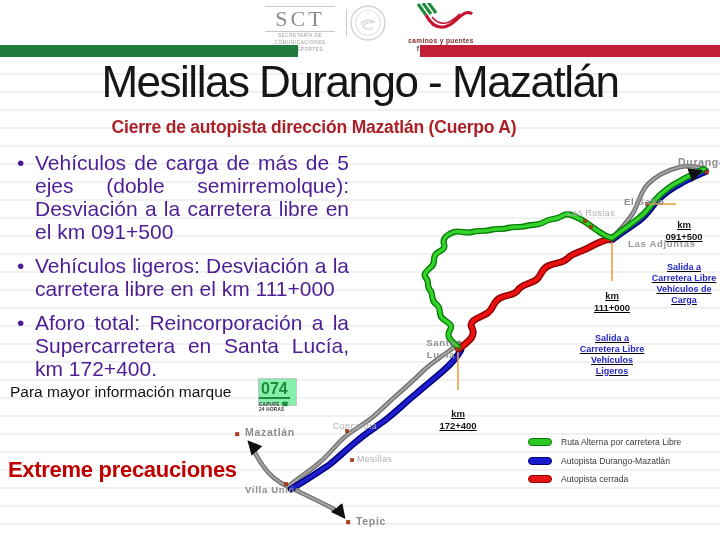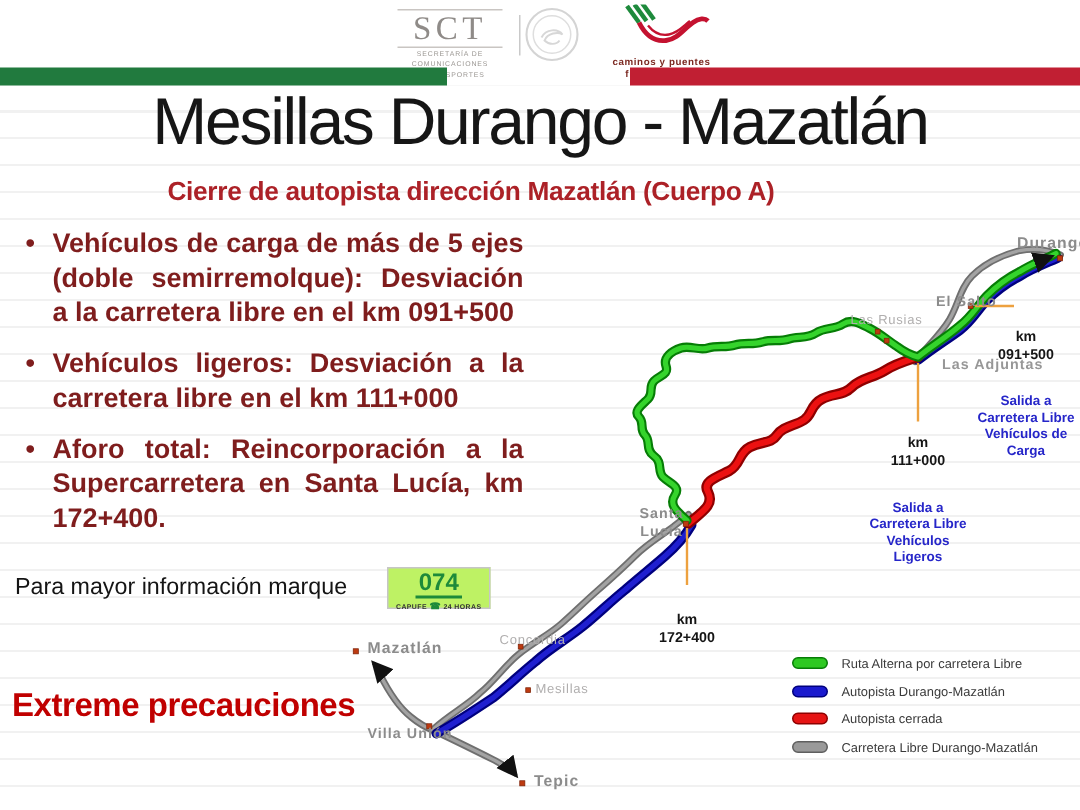--- a/index.html
+++ b/index.html
@@ -37,28 +37,28 @@
     font-size:44px;letter-spacing:-1.5px;font-weight:normal;line-height:1.1;
   }
   .subtitle{
     left:0;top:117px;width:628px;text-align:center;color:#ac2127;
     font-size:17.5px;font-weight:bold;letter-spacing:-.2px;
   }
   
   .bullets{left:12px;top:151px;width:337px;list-style:none;margin:0;padding:0;}
   .bullets li{
     position:relative;padding-left:23px;margin-bottom:11px;
-    font-size:18px;font-weight:bold;color:#7f1d1d;line-height:23px;
+    font-size:21px;font-weight:normal;color:#4c1d95;line-height:23px;
     text-align:justify;
   }
   .bullets li::before{content:"\2022";position:absolute;left:5px;top:0;}
   .info-row{left:10px;top:383px;font-size:15.5px;color:#141414;}
   .phone-box{
-    left:258px;top:378px;width:69px;height:28px;background:#bef264;
-    border:1px solid #c6c6c6;text-align:center;box-sizing:border-box;padding-top:1px;
+    left:258px;top:378px;width:39px;height:28px;background:#86efac;
+    border:1px solid #c6c6c6;box-sizing:border-box;padding-top:1px;
   }
   .phone-number{
     font-size:16px;font-weight:bold;color:#1d8a3a;line-height:1;
     border-bottom:2px solid #1d8a3a;display:inline-block;padding:0 2px;
   }
   .phone-sub{font-size:4.6px;color:#333;font-weight:bold;letter-spacing:.3px;margin-top:1px;}
   .phone-sub .glyph{color:#1d8a3a;font-size:6px;}
   .warning{left:8px;top:457px;font-size:22px;font-weight:bold;color:#c00000;letter-spacing:-.3px;}
   
   svg.map{left:230px;top:150px;}
@@ -81,21 +81,21 @@
   .lbl-durango{left:678px;top:156px;}
   .lbl-el-salto{left:624px;top:196px;}
   .lbl-las-rusias{left:567px;top:208px;}
   .lbl-las-adjuntas{left:588px;top:238px;color:#979797;padding-left:40px;}
   .lbl-santa-lucia{left:418px;top:337px;width:46px;white-space:normal;text-align:center;line-height:1.25;}
   .lbl-concordia{left:333px;top:421px;}
   .lbl-mesillas{left:357px;top:454px;}
   .lbl-mazatlan{left:245px;top:426px;}
   .lbl-villa-union{left:245px;top:484px;}
   .lbl-tepic{left:356px;top:515px;}
-  .callout{text-align:center;white-space:pre-line;line-height:1.2;}
+  .callout{text-align:center;white-space:pre-line;line-height:1.2;text-decoration:underline;}
   .callout .km{font-size:9.5px;font-weight:bold;color:#151515;}
   .callout .note{font-size:9px;font-weight:bold;color:#2626c9;margin-top:1px;}
   .co-091{left:648px;top:200px;width:72px;}
   .co-111{left:576px;top:271px;width:72px;}
   .co-172{left:418px;top:389px;width:80px;}
   
   .legend{left:528px;top:433px;text-align:right;}
   .legend-row{display:flex;align-items:center;height:18.5px;}
   .swatch{width:24px;height:8px;border-radius:4px;box-sizing:border-box;margin-right:9px;}
   .sw-green{background:#2ec922;border:1.5px solid #067d06;}
@@ -267,17 +267,13 @@
     <span class="legend-label">Ruta Alterna por carretera Libre</span>
   </div>
   <div class="legend-row">
     <span class="swatch sw-blue"></span>
     <span class="legend-label">Autopista Durango-Mazatlán</span>
   </div>
   <div class="legend-row">
     <span class="swatch sw-red"></span>
     <span class="legend-label">Autopista cerrada</span>
   </div>
-  <div class="legend-row">
-    <span class="swatch sw-gray"></span>
-    <span class="legend-label">Carretera Libre Durango-Mazatlán</span>
-  </div>
 </div>
 
 </body></html>

